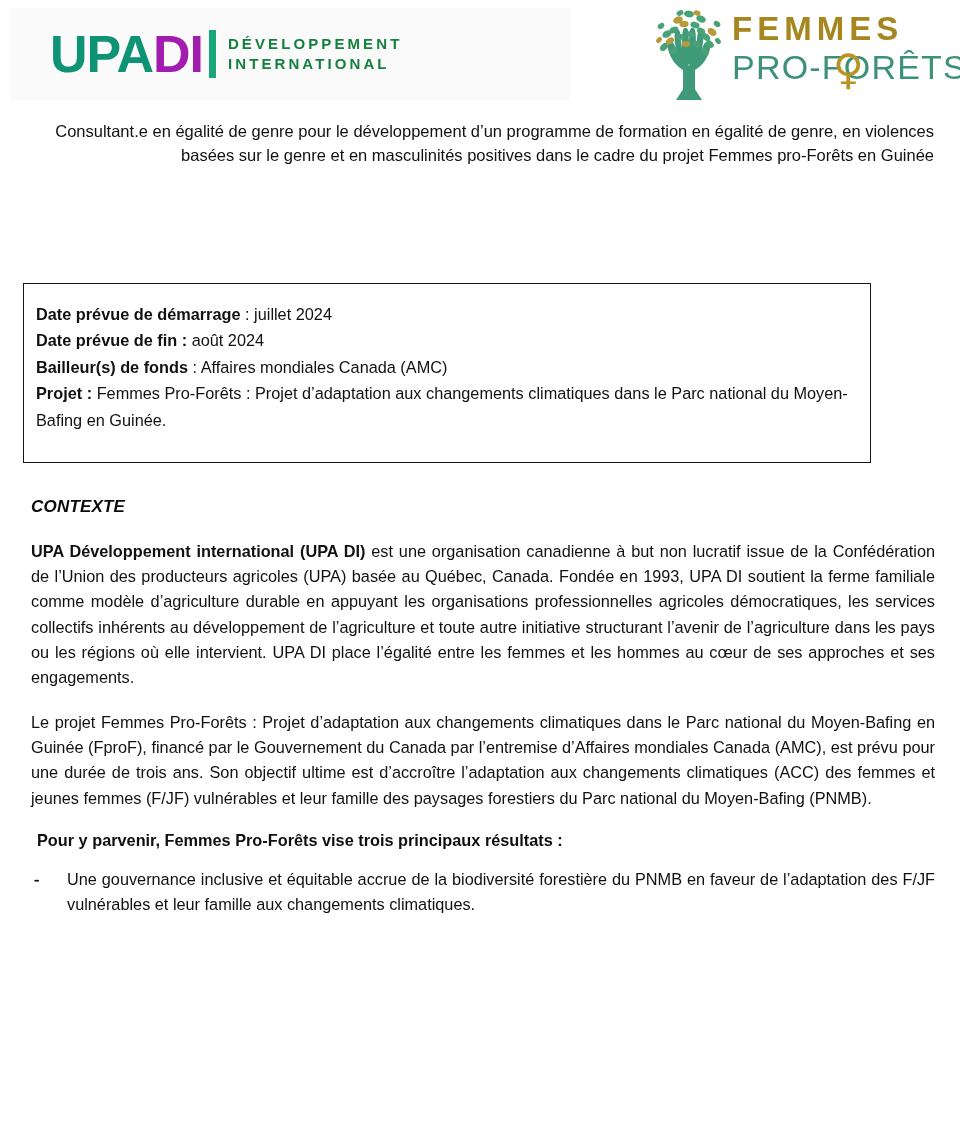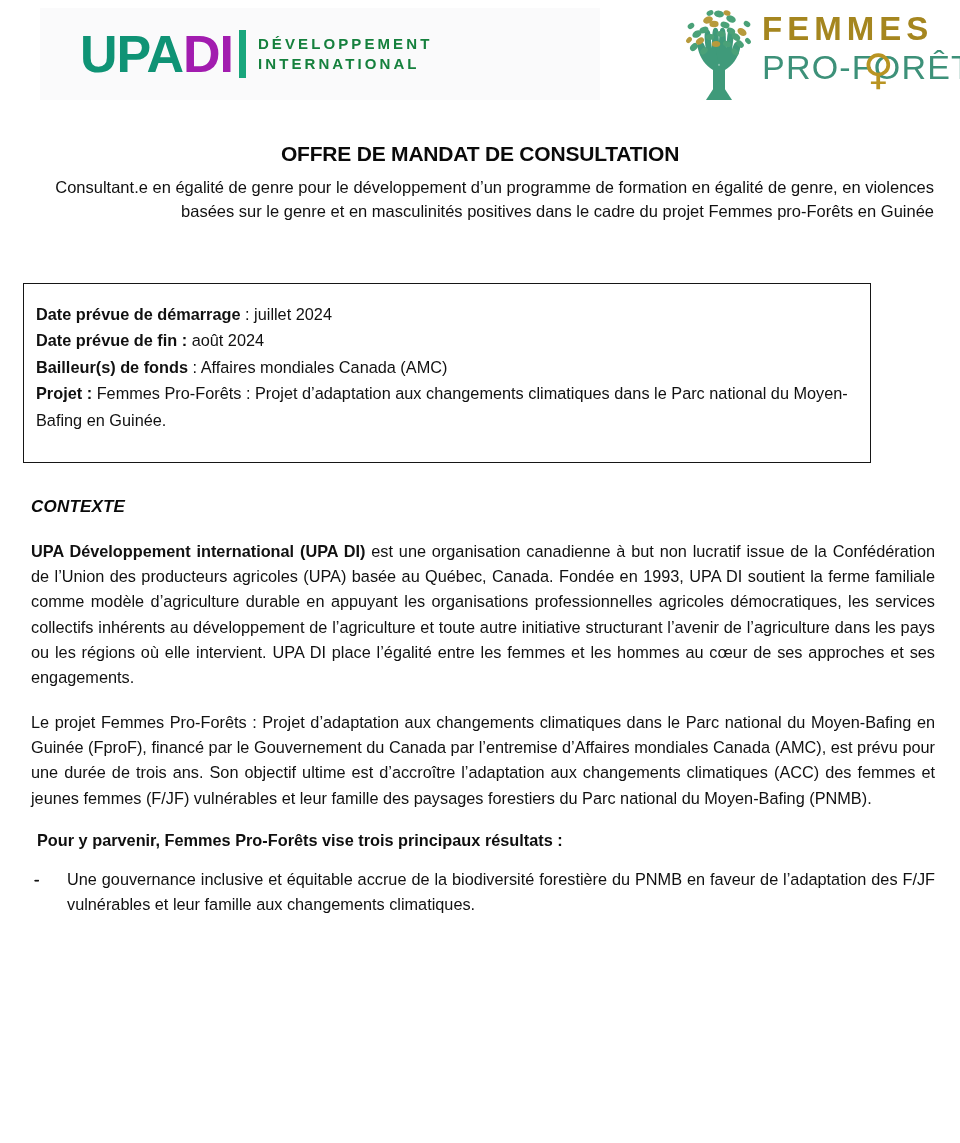--- a/index.html
+++ b/index.html
@@ -20,21 +20,20 @@
     position: relative;
     width: 960px;
     height: 1143px;
     box-sizing: border-box;
   }
 
   
   .logo-band {
     position: relative;
     height: 110px;
-    margin-left: 30px;
   }
 
   .upadi-logo {
     position: absolute;
     left: 10px;
     top: 8px;
     width: 560px;
     height: 92px;
     background: #fafafb;
     display: flex;
@@ -274,21 +273,20 @@
       <div class="fpf-text">
         <div class="fpf-femmes">FEMMES</div>
         <div class="fpf-proforets-wrap">
           <span class="fpf-proforets">PRO-FORÊTS</span>
           <span class="venus-mark">♀</span>
         </div>
       </div>
     </div>
   </div>
 
-  <h1 class="doc-title">OFFRE DE MANDAT DE CONSULTATION</h1>
   <div class="doc-subtitle">Consultant.e en égalité de genre pour le développement d’un programme de formation en égalité de genre, en violences basées sur le genre et en masculinités positives dans le cadre du projet Femmes pro-Forêts en Guinée</div>
 
   <div class="info-box">
     <div class="info-line">
       <b>Date prévue de démarrage</b><span> : </span><span>juillet 2024</span>
     </div>
     <div class="info-line">
       <b>Date prévue de fin :</b><span> </span><span>août 2024</span>
     </div>
     <div class="info-line">

